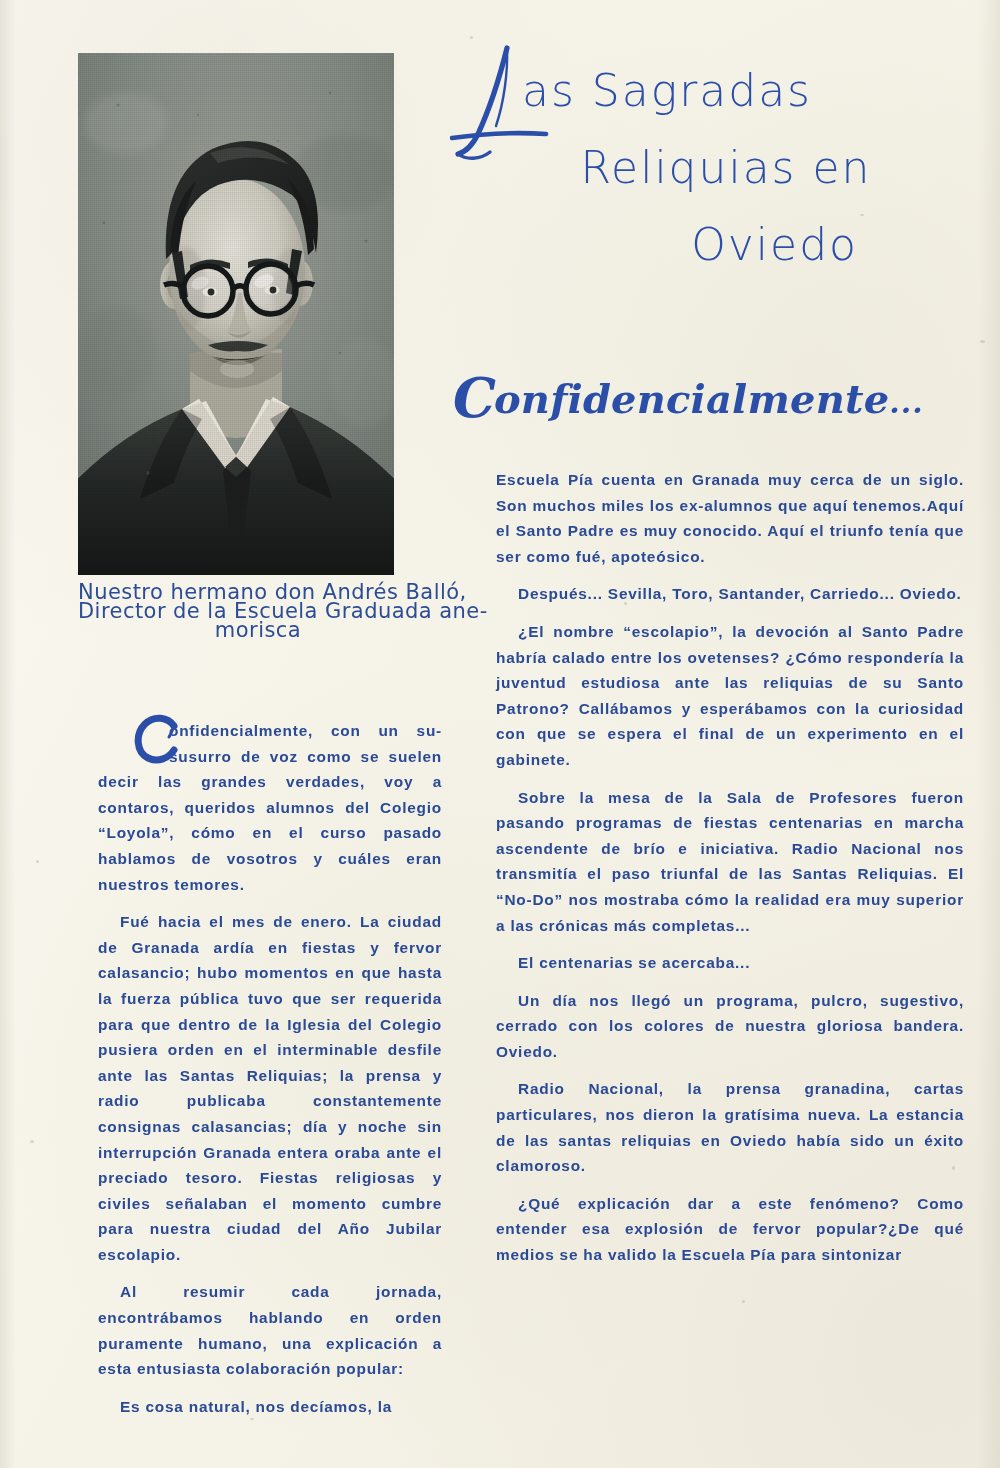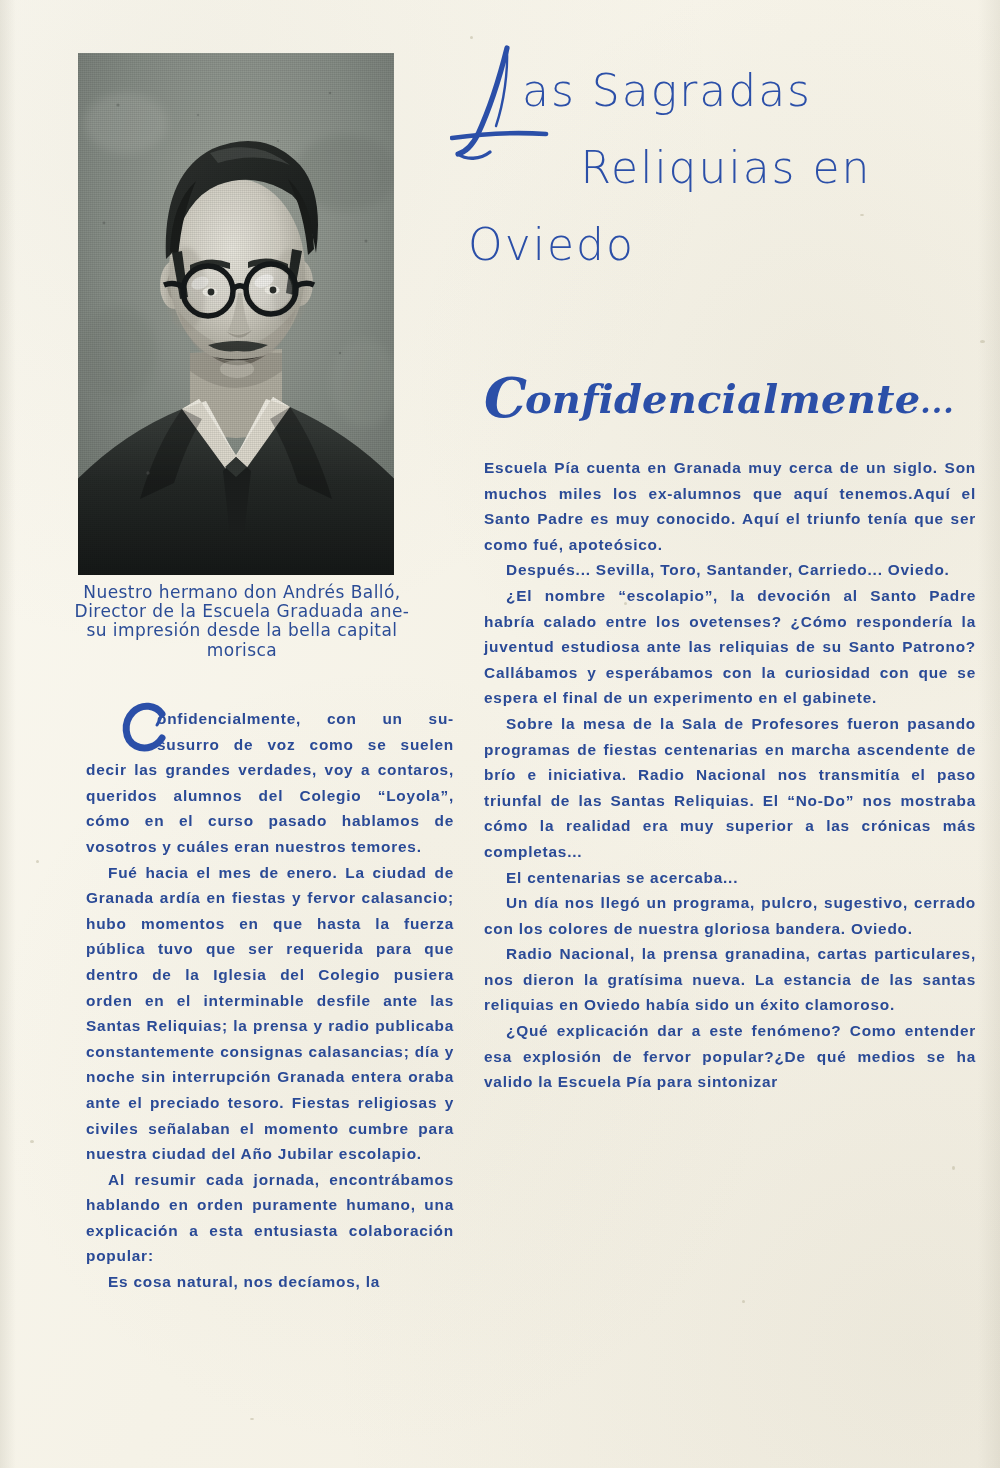--- a/index.html
+++ b/index.html
@@ -58,26 +58,26 @@
       repeating-linear-gradient(90deg, rgba(0,0,0,.07) 0 1px, rgba(255,255,255,.04) 1px 2px);
     opacity: .65;
     mix-blend-mode: multiply;
     pointer-events: none;
   }
   #photo-svg { display:block; width:100%; height:100%; }
 
   
   #caption {
     position: absolute;
-    left: 62px; top: 583px;
+    left: 78px; top: 583px;
     width: 360px;
     text-align: center;
     color: #2b4c96;
     font-family: "DejaVu Sans", sans-serif;
-    font-size: 17px;
+    font-size: 21px;
     line-height: 19.2px;
     letter-spacing: .45px;
     font-weight: 400;
   }
   #caption .cl { display:block; white-space: nowrap; }
 
   
   #title {
     position: absolute;
     left: 468px; top: 52px;
@@ -88,34 +88,34 @@
     display: block;
     font-family: "DejaVu Sans", sans-serif;
     font-weight: 300;
     font-size: 44px;
     line-height: 77px;
     letter-spacing: 2.0px;
     white-space: nowrap;
   }
   #title .l1 { text-align: left;   padding-left: 54px; }
   #title .l2 { text-align: center;  padding-right: 4px; }
-  #title .l3 { text-align: left;  padding-right: 130px; }
+  #title .l3 { text-align: right;  padding-right: 130px; }
 
   
   #swash-L {
     position: absolute;
     left: -18px; top: -10px;
     width: 130px; height: 130px;
     pointer-events: none;
   }
 
   
   #subtitle {
     position: absolute;
-    left: 484px; top: 376px;
+    left: 453px; top: 376px;
     width: 500px;
     color: #2b4fa8;
     font-family: "DejaVu Serif", serif;
     font-style: italic;
     font-weight: 700;
     font-size: 40px;
     line-height: 46px;
     letter-spacing: .2px;
     white-space: nowrap;
   }
@@ -135,21 +135,21 @@
     position: absolute;
     color: #2a4a96;
     font-family: "Liberation Sans", sans-serif;
     font-size: 15.4px;
     font-weight: 700;
     line-height: 25.6px;
     letter-spacing: .78px;
     text-align: justify;
     text-justify: inter-word;
   }
-  .col p { margin: 0; text-indent: 22px; }
+  .col p { margin: 12px; text-indent: 22px; }
   .col p.noind { text-indent: 0; }
   .col p.dropstart { text-indent: 0; }
 
   #col-left  { left: 86px;  top: 706px;  width: 368px; }
   #col-right { left: 484px; top: 455px;  width: 492px; }
 
   
   #dropcap-C {
     float: left;
     width: 40px; height: 42px;
@@ -291,21 +291,20 @@
           <circle cx="200" cy="88" r="1.1" fill="#505450"></circle>
           <circle cx="120" cy="62" r="1.2" fill="#505450"></circle>
         </g>
       </svg>
     </div>
   </div>
 
   <div id="caption">
     <span class="cl">Nuestro hermano don Andrés Balló,</span>
     <span class="cl">Director de la Escuela Graduada ane-</span>
-    <span class="cl">su impresión desde la bella capital</span>
     <span class="cl">morisca</span>
   </div>
 
   <div id="title">
 
     <svg id="swash-L" viewBox="0 0 130 130">
 
       <path d="M57,6 C50,34 40,66 28,92 C22,104 16,110 8,112" fill="none" stroke="#2b4fa8" stroke-width="5.2" stroke-linecap="round"></path>
       <path d="M57,6 C58,30 54,60 46,84" fill="none" stroke="#2b4fa8" stroke-width="2.4" stroke-linecap="round"></path>
       <path d="M2,96 C30,92 66,90 96,92" fill="none" stroke="#2b4fa8" stroke-width="4.6" stroke-linecap="round"></path>

